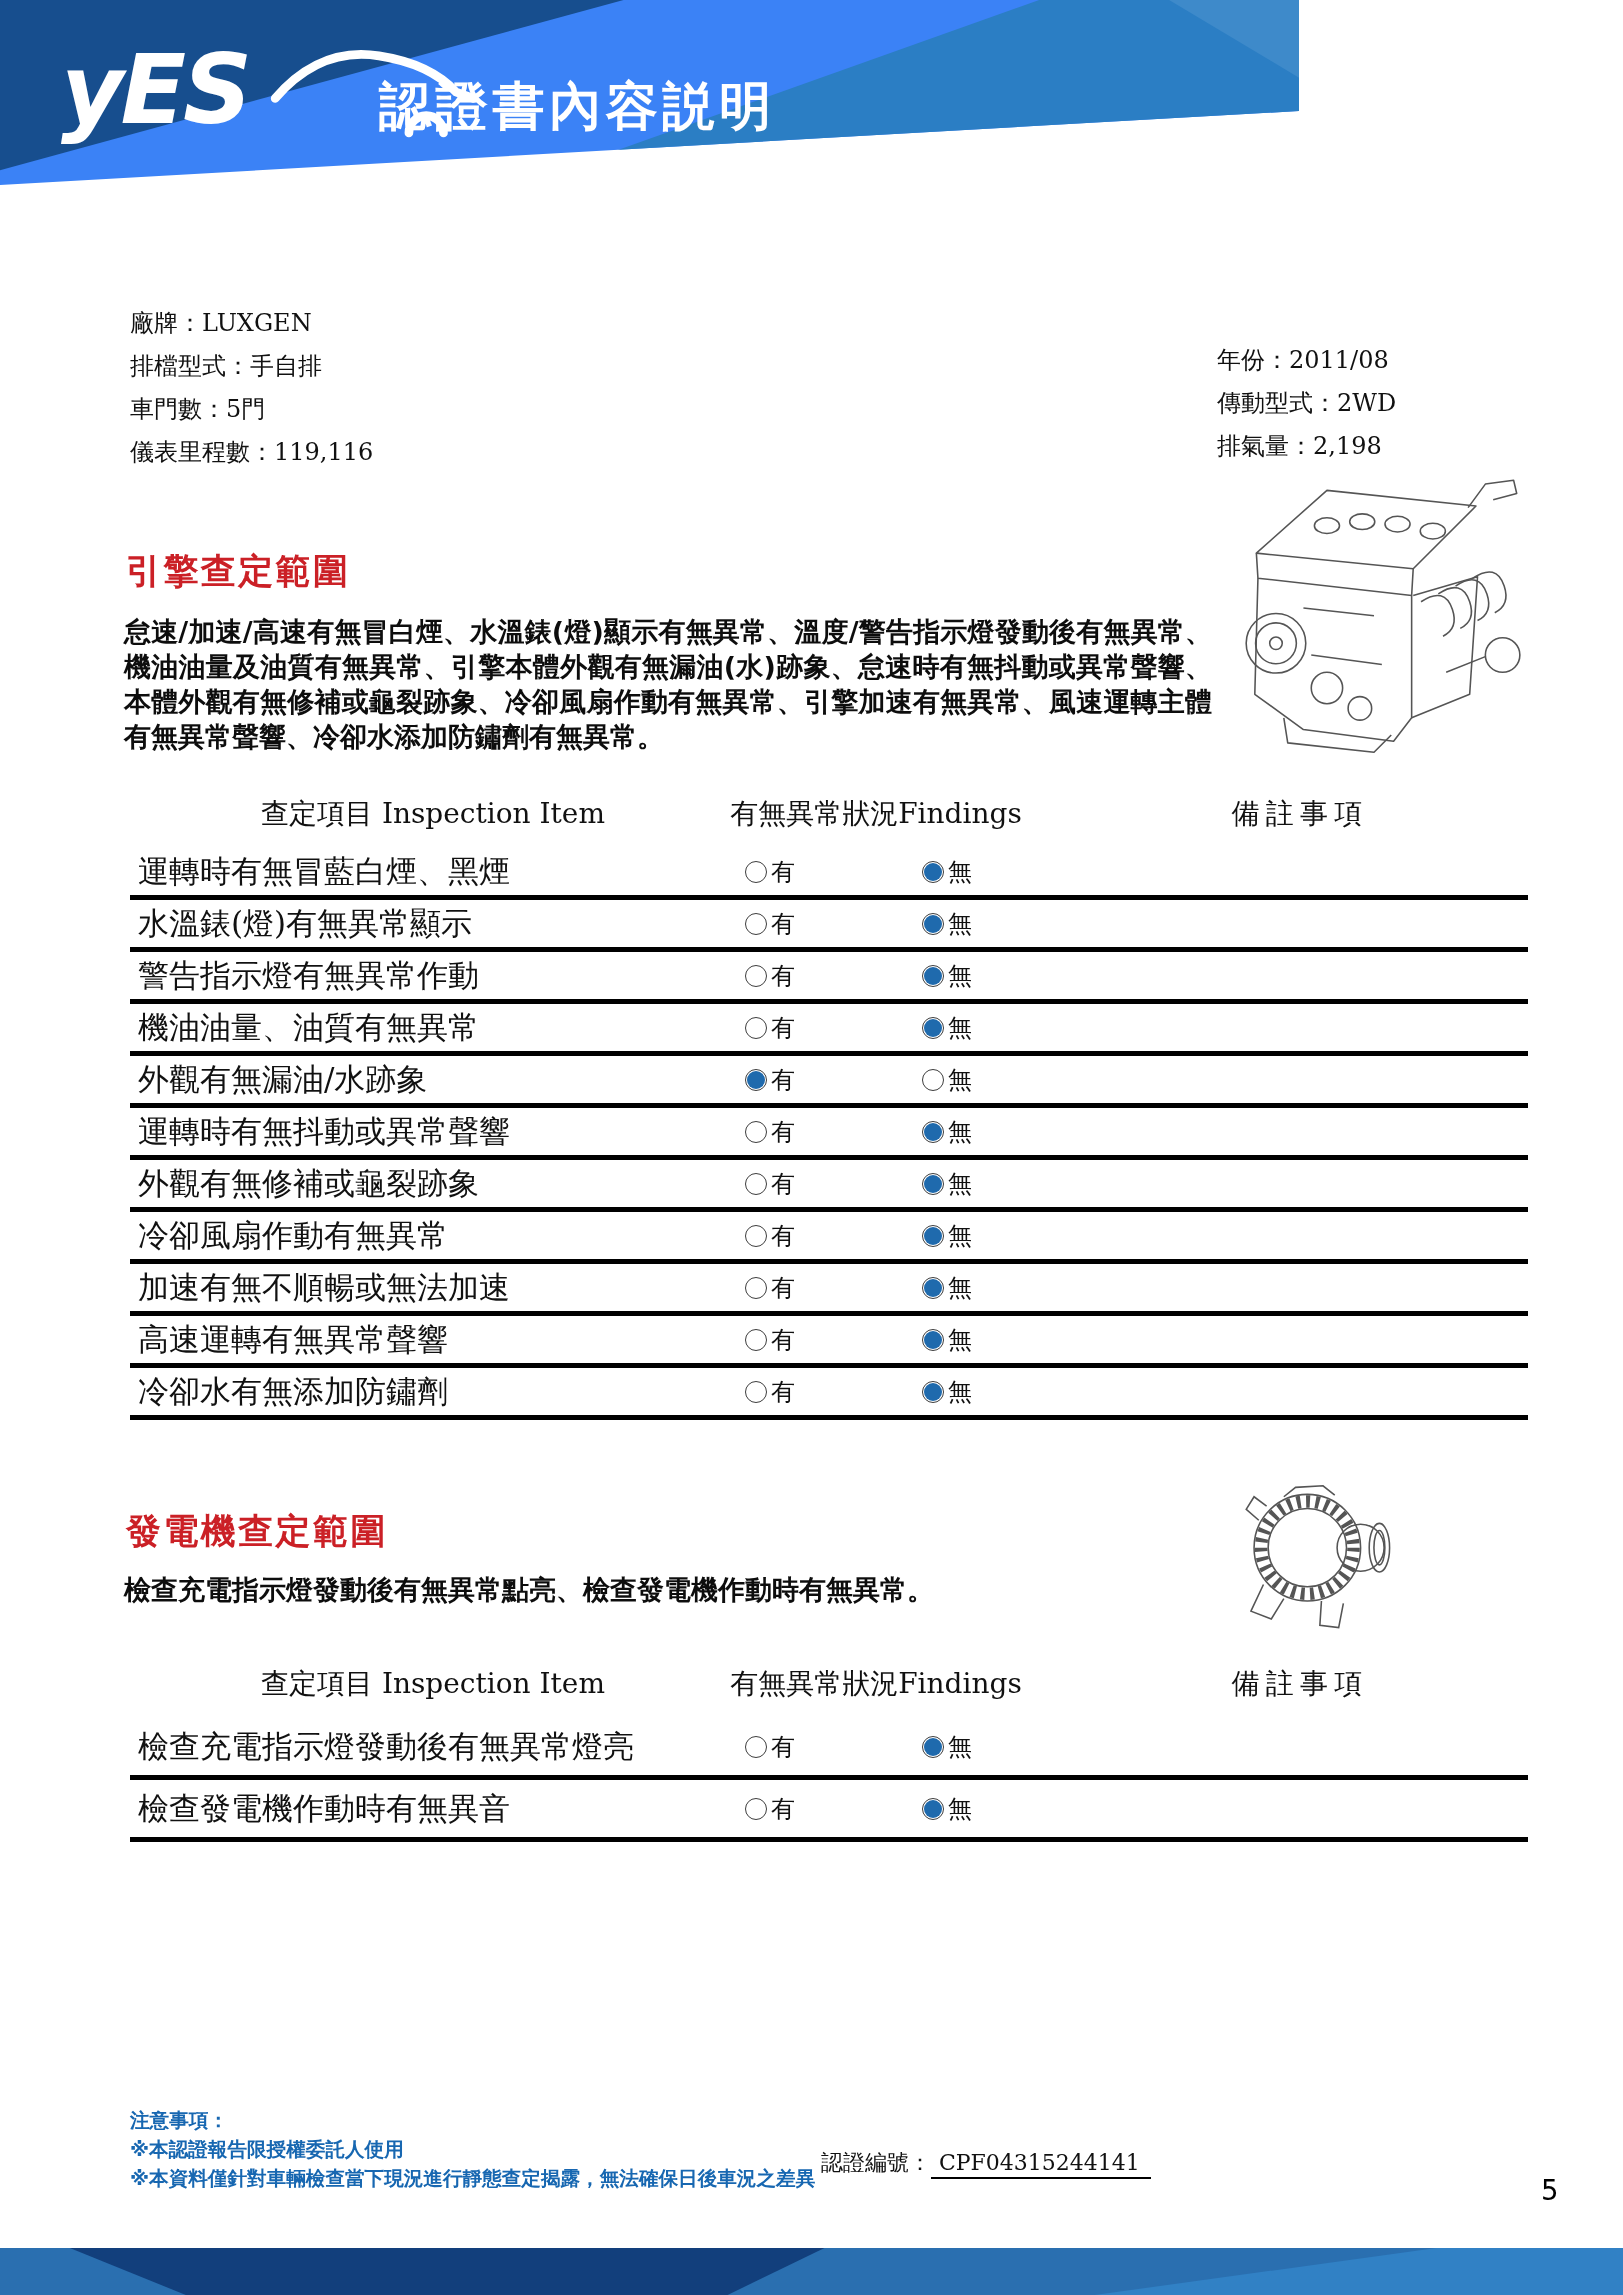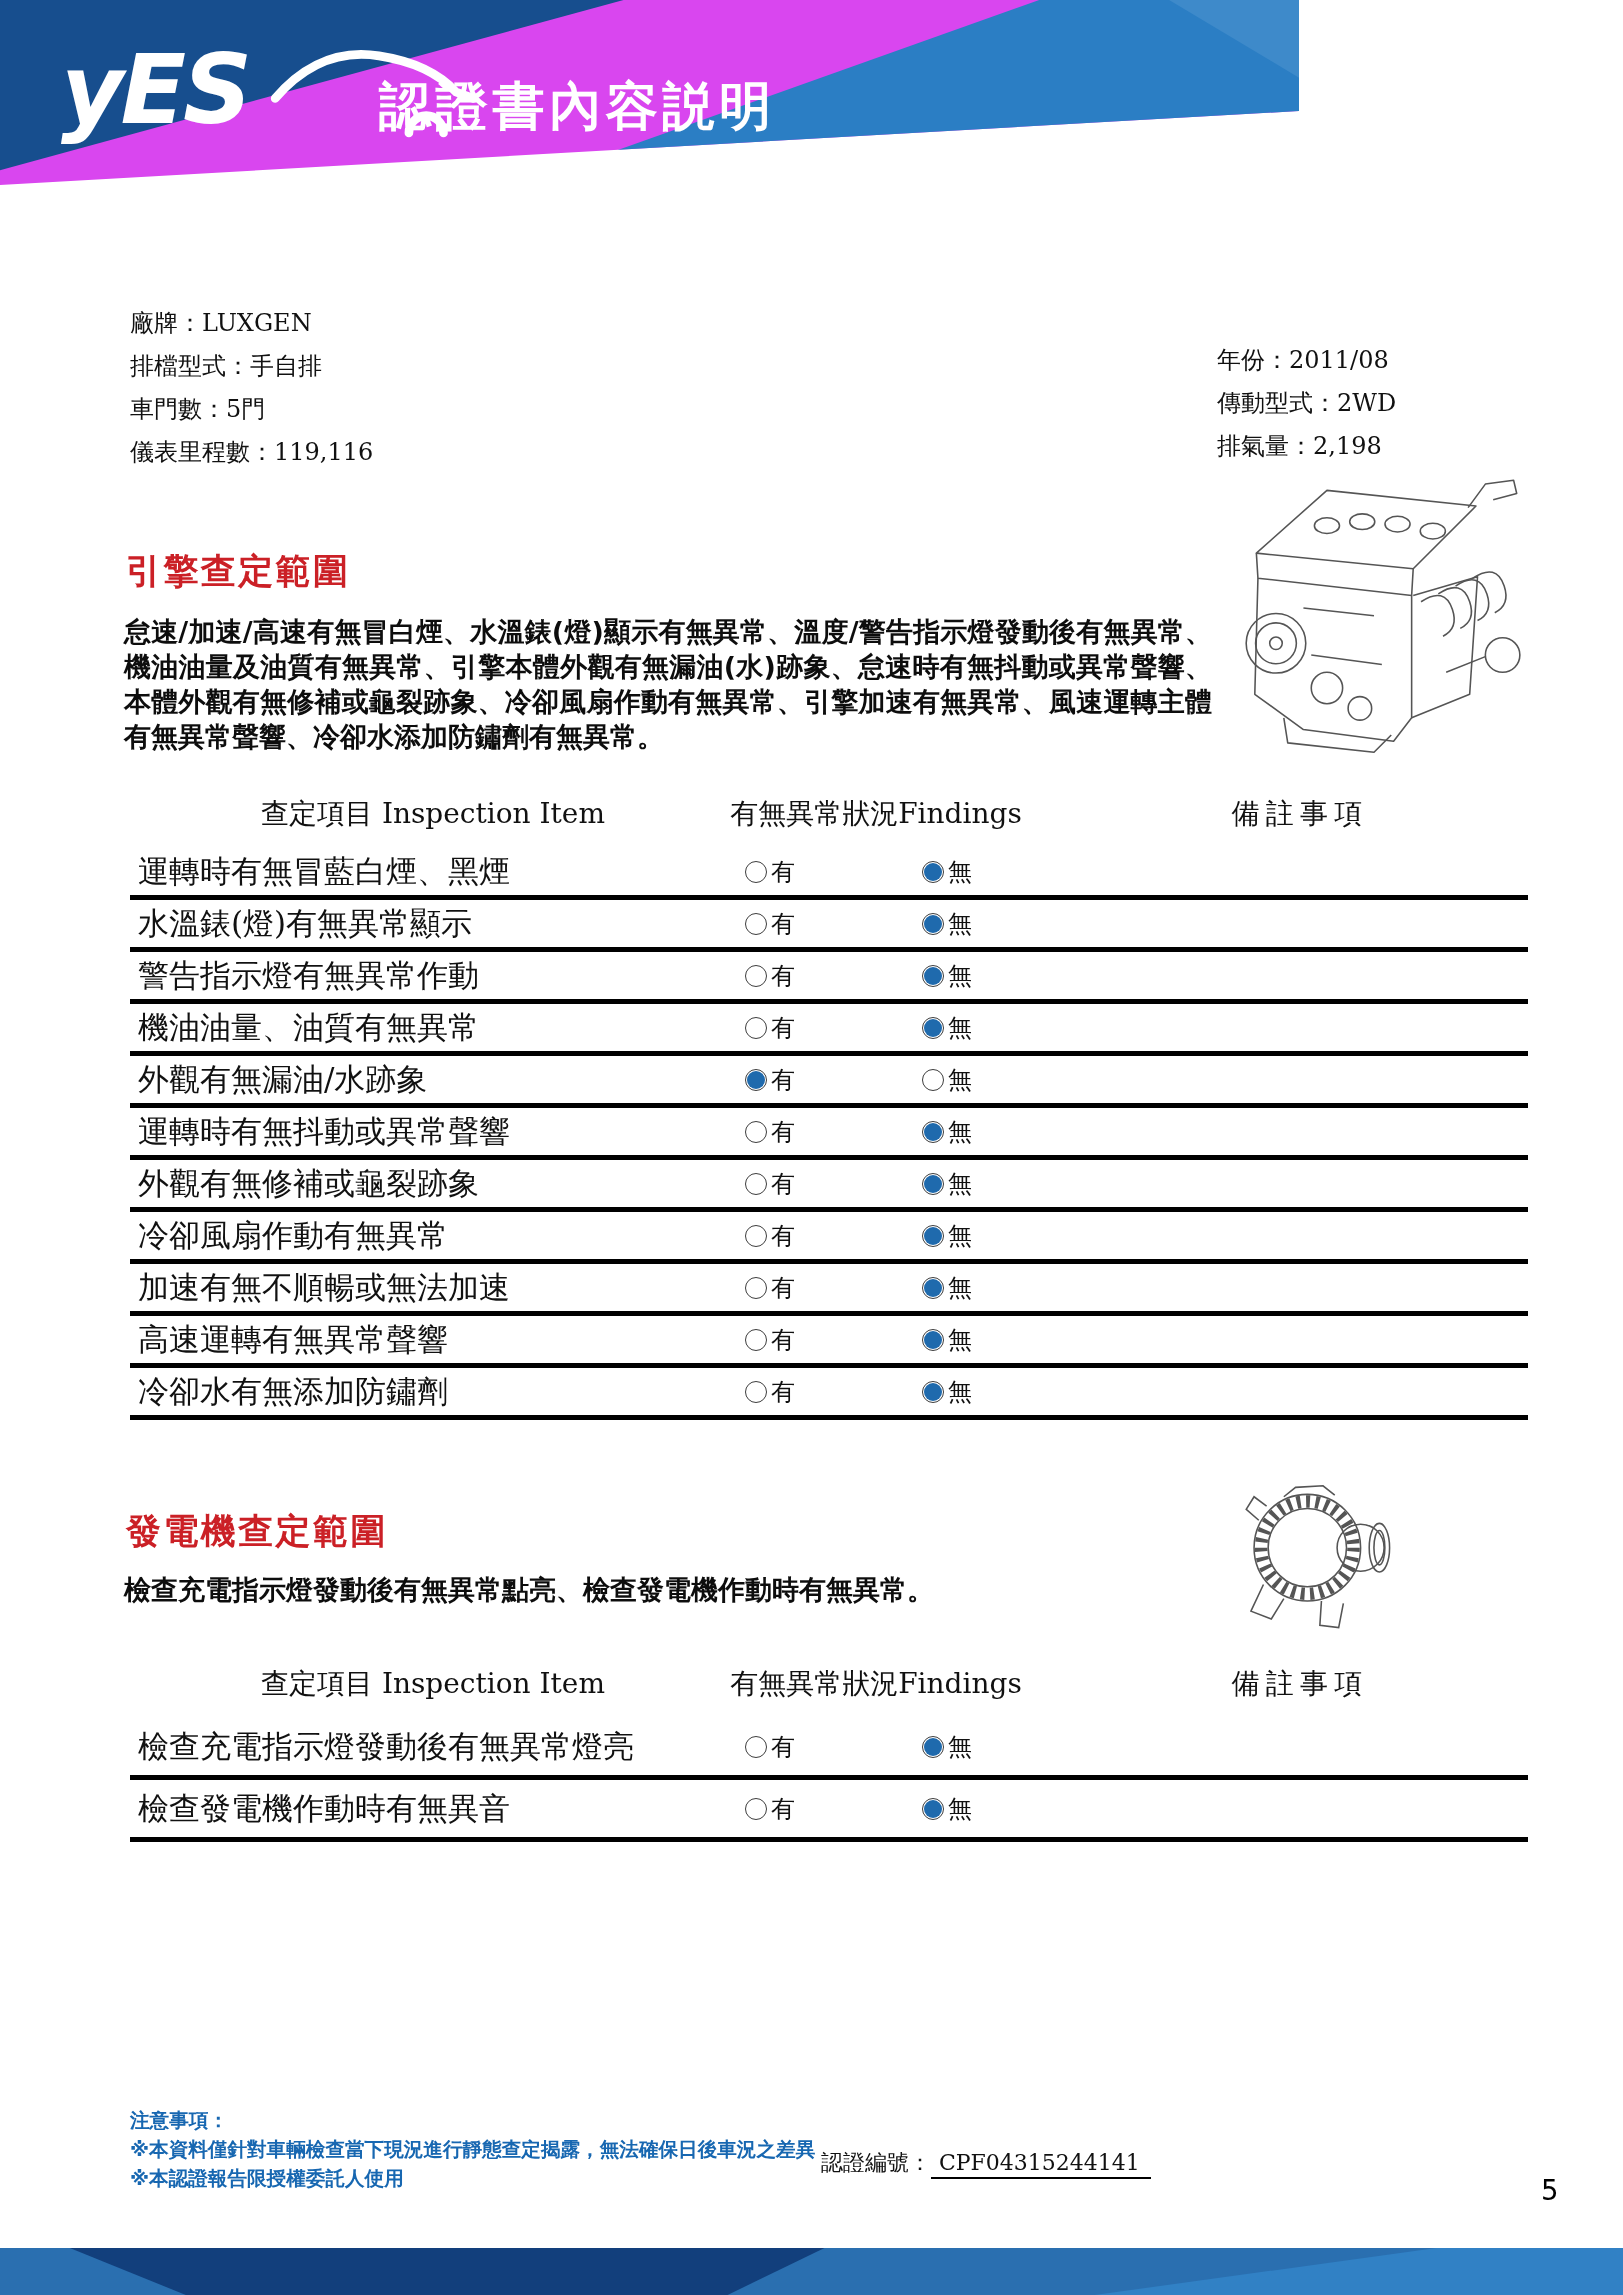--- a/index.html
+++ b/index.html
@@ -9,21 +9,21 @@
     height:2295px;
     background:#ffffff;
     overflow:hidden;
     font-family:"DejaVu Serif","Liberation Serif",serif;
     color:#111;
   }
 
   
   .banner{
     position:absolute;left:0;top:0;width:1299px;height:185px;
-    background:#d946ef;
+    background:#3b82f6;
     clip-path:polygon(0 0,100% 0,100% 60%,0 100%);
   }
   .banner .shade{position:absolute;inset:0;}
   .shade-dark{background:#174e8e;clip-path:polygon(0 0,48% 0,0 92%);}
   .shade-light{background:#2b7ec4;clip-path:polygon(80% 0,100% 0,100% 100%,40% 100%);}
   .shade-lighter{background:#3e8aca;clip-path:polygon(90% 0,100% 0,100% 42%);}
   .logo-wrap{position:absolute;left:61px;top:31px;height:126px;z-index:3;}
   .logo-text{
     font-family:"DejaVu Sans","Liberation Sans",sans-serif;
     font-weight:bold;font-style:italic;
@@ -340,22 +340,22 @@
         <span class="opt opt-no">
             <span class="radio radio-no on"></span>
             <span class="opt-label">無</span>
           </span>
       </div>
     </div>
   </div>
 
   <div class="notes">
     <div>注意事項：</div>
+    <div>※本認證報告限授權委託人使用</div>
     <div>※本資料僅針對車輛檢查當下現況進行靜態查定揭露，無法確保日後車況之差異</div>
-    <div>※本認證報告限授權委託人使用</div>
   </div>
 
   <div class="cert-line">
     <span>認證編號：</span><span class="cert-num">CPF04315244141</span>
   </div>
 
   <div class="page-num">5</div>
 
   <div class="footer">
     <div class="shade f-navy"></div>

